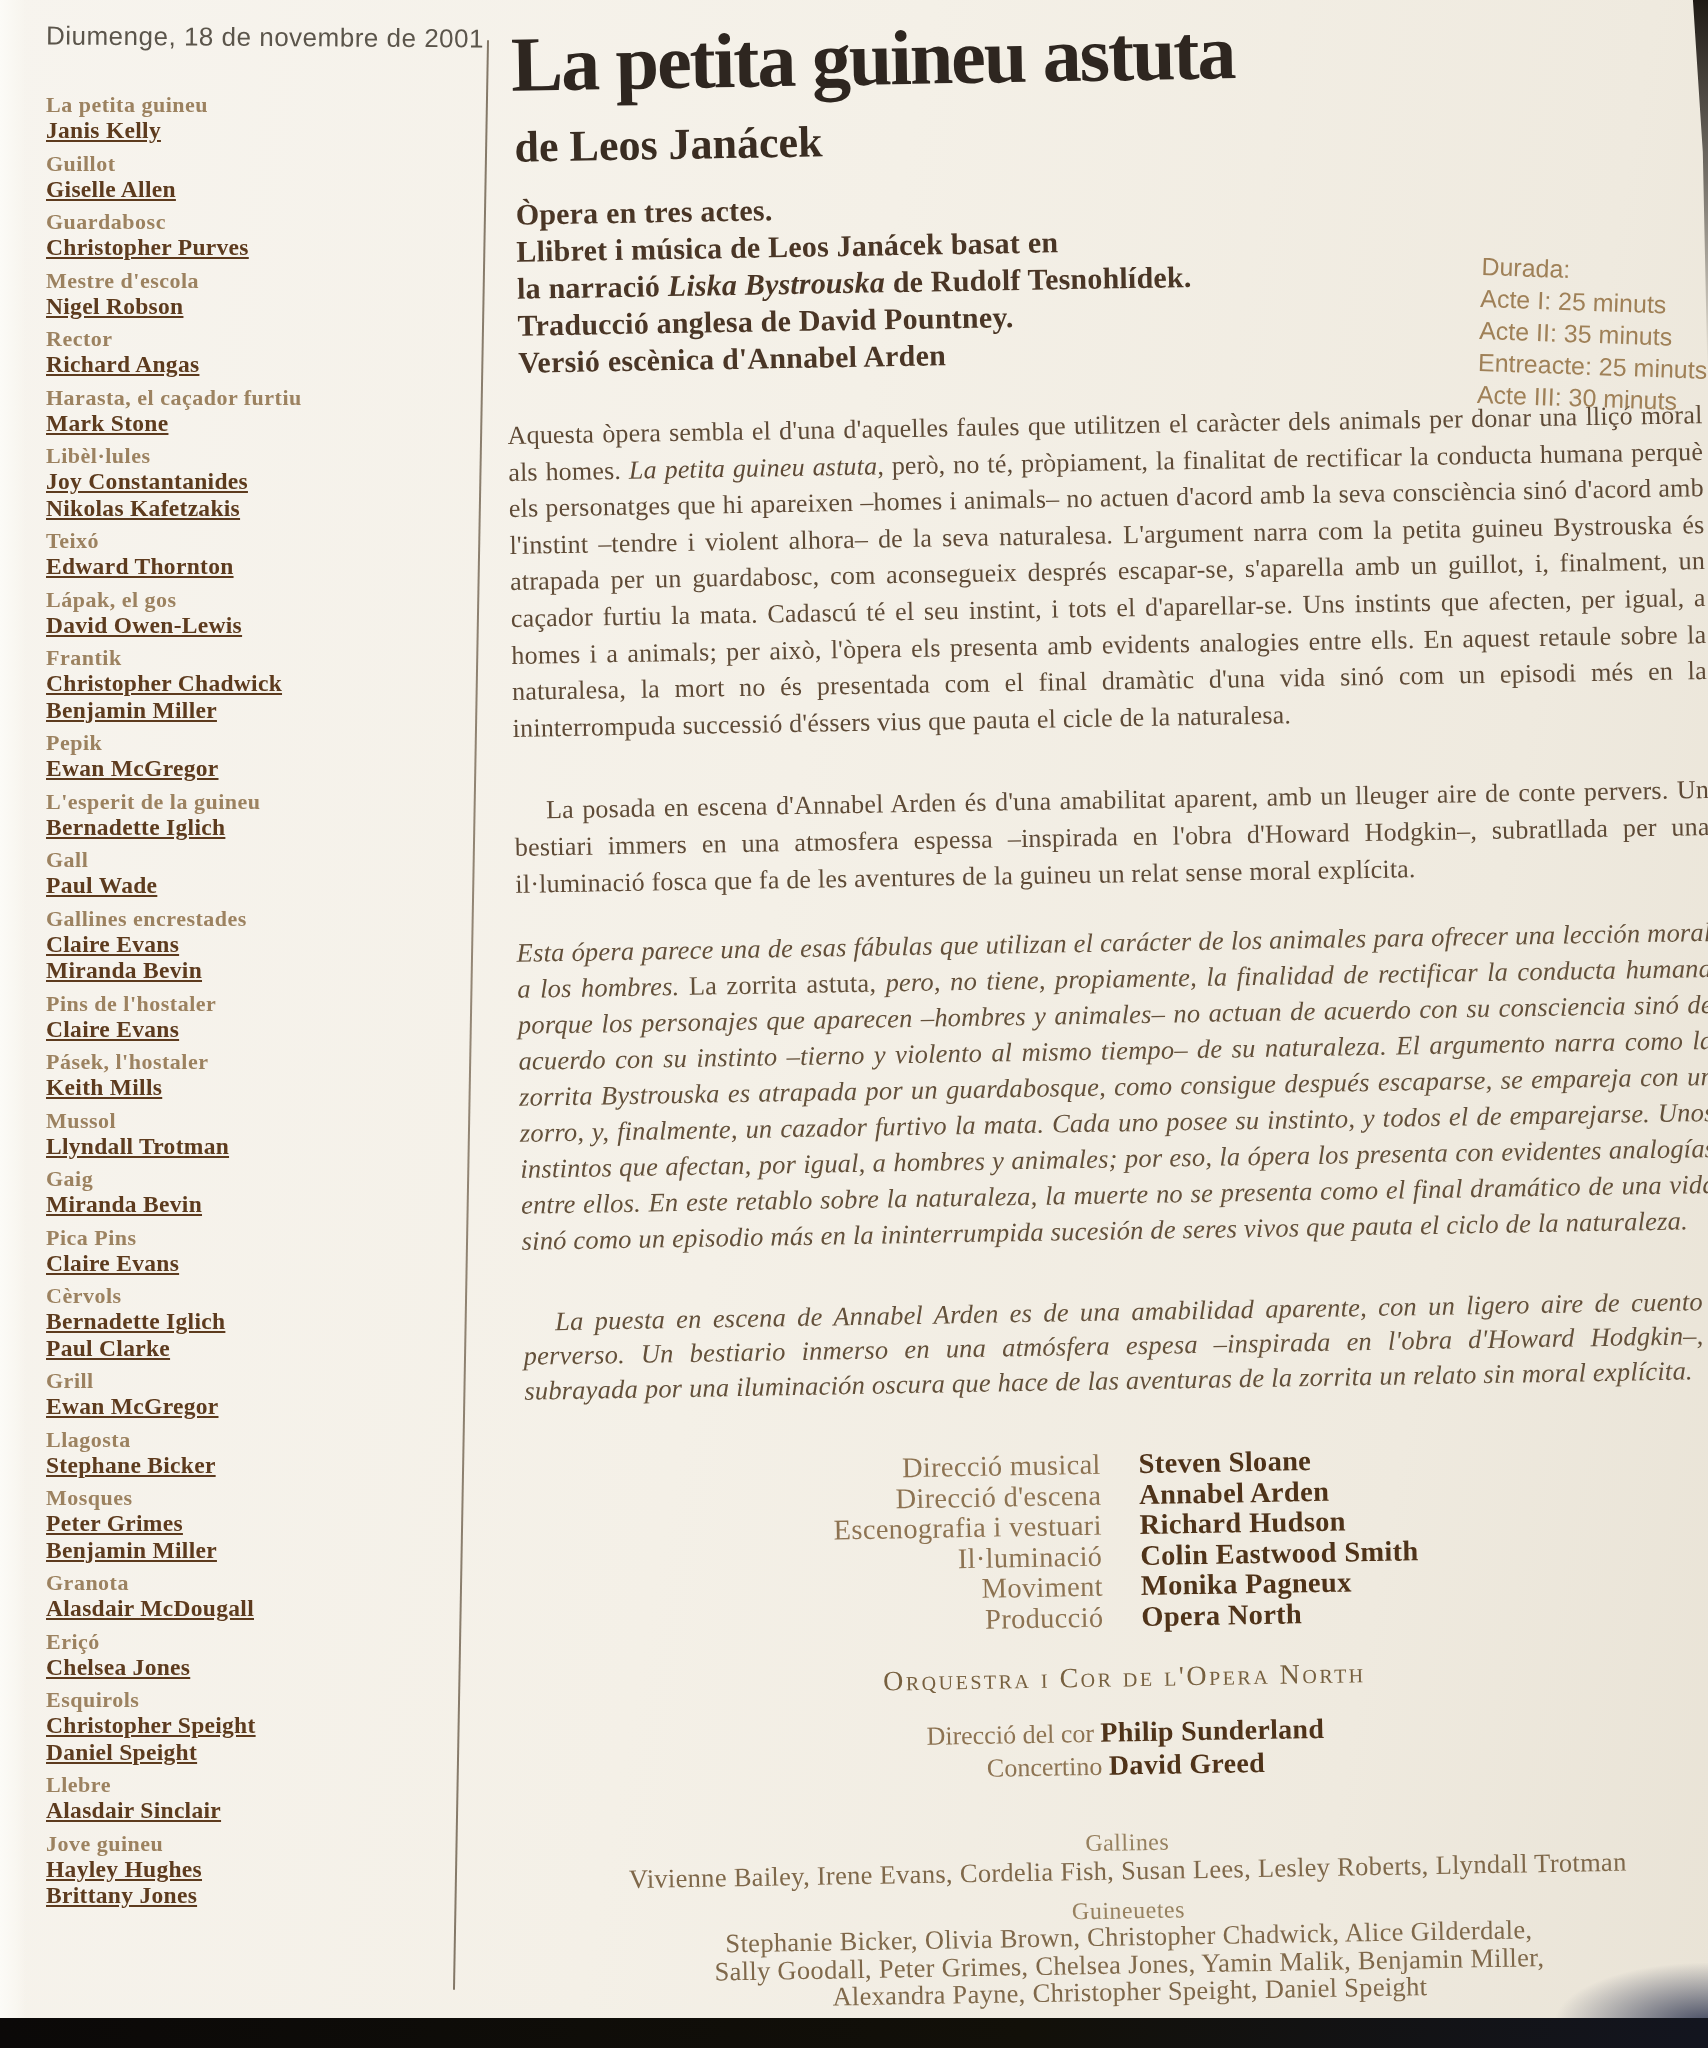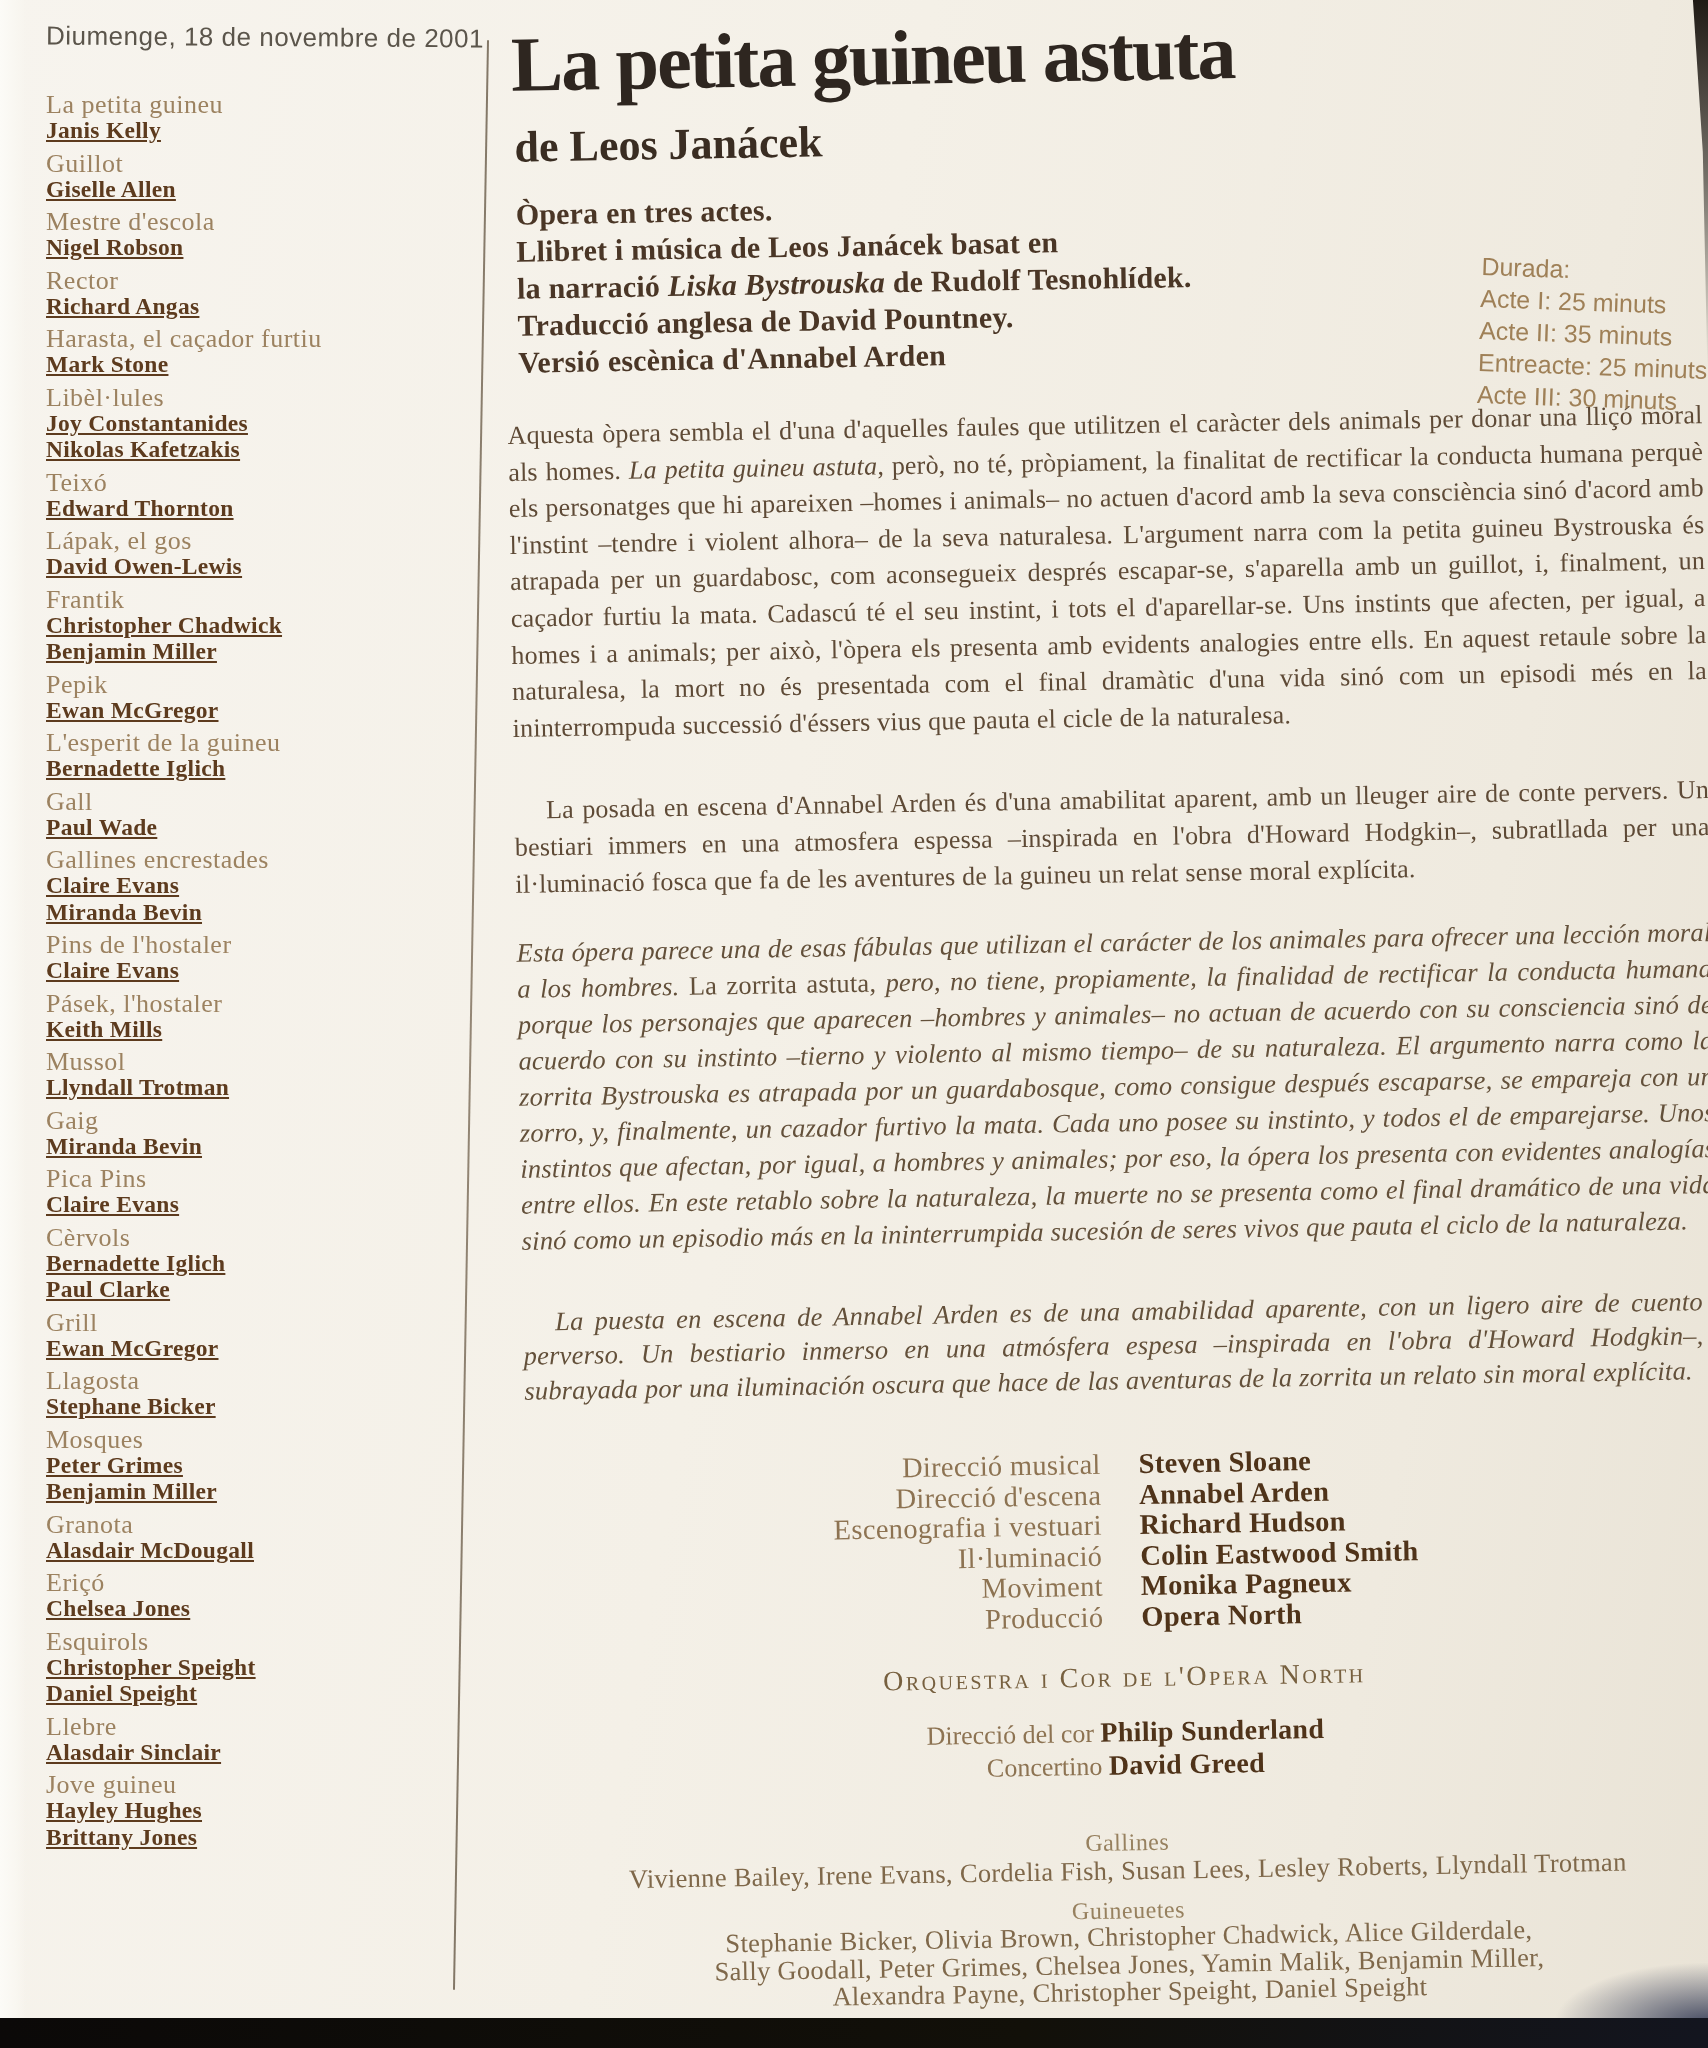--- a/index.html
+++ b/index.html
@@ -17,21 +17,21 @@
   .bottom-bar{position:absolute;left:0;bottom:0;width:100%;height:30px;
     background:linear-gradient(to right,#0b0908 0%,#121009 60%,#13151f 100%);}
   .corner-blob{position:absolute;right:0;bottom:24px;width:160px;height:64px;
     background:radial-gradient(ellipse at 100% 100%,rgba(38,46,76,.85) 0%,rgba(38,46,76,0) 68%);}
   
   .date{position:absolute;left:46px;top:22px;font-family:"Liberation Sans","DejaVu Sans",sans-serif;
     font-size:26px;color:#5b554b;letter-spacing:.5px;transform:rotate(.4deg);}
   
   .cast{position:absolute;left:46px;top:92px;width:420px;}
   .cast .pair{margin-bottom:7px;}
-  .cast .role{font-size:26px;line-height:25px;color:#9c8260;letter-spacing:.5px;}
+  .cast .role{font-size:22px;line-height:25px;color:#9c8260;letter-spacing:.5px;font-weight:bold;}
   .cast .name{font-size:23.5px;line-height:26.5px;font-weight:bold;color:#5d3b1e;letter-spacing:.3px;text-decoration:underline;}
   
   .divider{position:absolute;left:470px;top:40px;width:2px;height:1950px;
     background:linear-gradient(to bottom,#6f6250,#837461 50%,#6f6250);transform:rotate(1deg);opacity:.85;}
   
   .main{position:absolute;left:500px;top:0;width:1195px;height:2048px;
     transform:rotate(-1deg);transform-origin:0 0;}
   .title{position:absolute;left:10px;top:20px;font-size:78px;font-weight:bold;
     color:#2e2620;letter-spacing:-2px;white-space:nowrap;}
   .composer{position:absolute;left:12px;top:122px;font-size:44px;font-weight:bold;color:#3a2d22;}
@@ -77,20 +77,24 @@
   <div class="cast" id="cast-list">
       <div class="pair">
         <div class="role">La petita guineu</div>
         <div class="name">Janis Kelly</div>
       </div>
       <div class="pair">
         <div class="role">Guillot</div>
         <div class="name">Giselle Allen</div>
       </div>
       <div class="pair">
+        <div class="role">Guardabosc</div>
+        <div class="name">Christopher Purves</div>
+      </div>
+      <div class="pair">
         <div class="role">Mestre d'escola</div>
         <div class="name">Nigel Robson</div>
       </div>
       <div class="pair">
         <div class="role">Rector</div>
         <div class="name">Richard Angas</div>
       </div>
       <div class="pair">
         <div class="role">Harasta, el caçador furtiu</div>
         <div class="name">Mark Stone</div>

